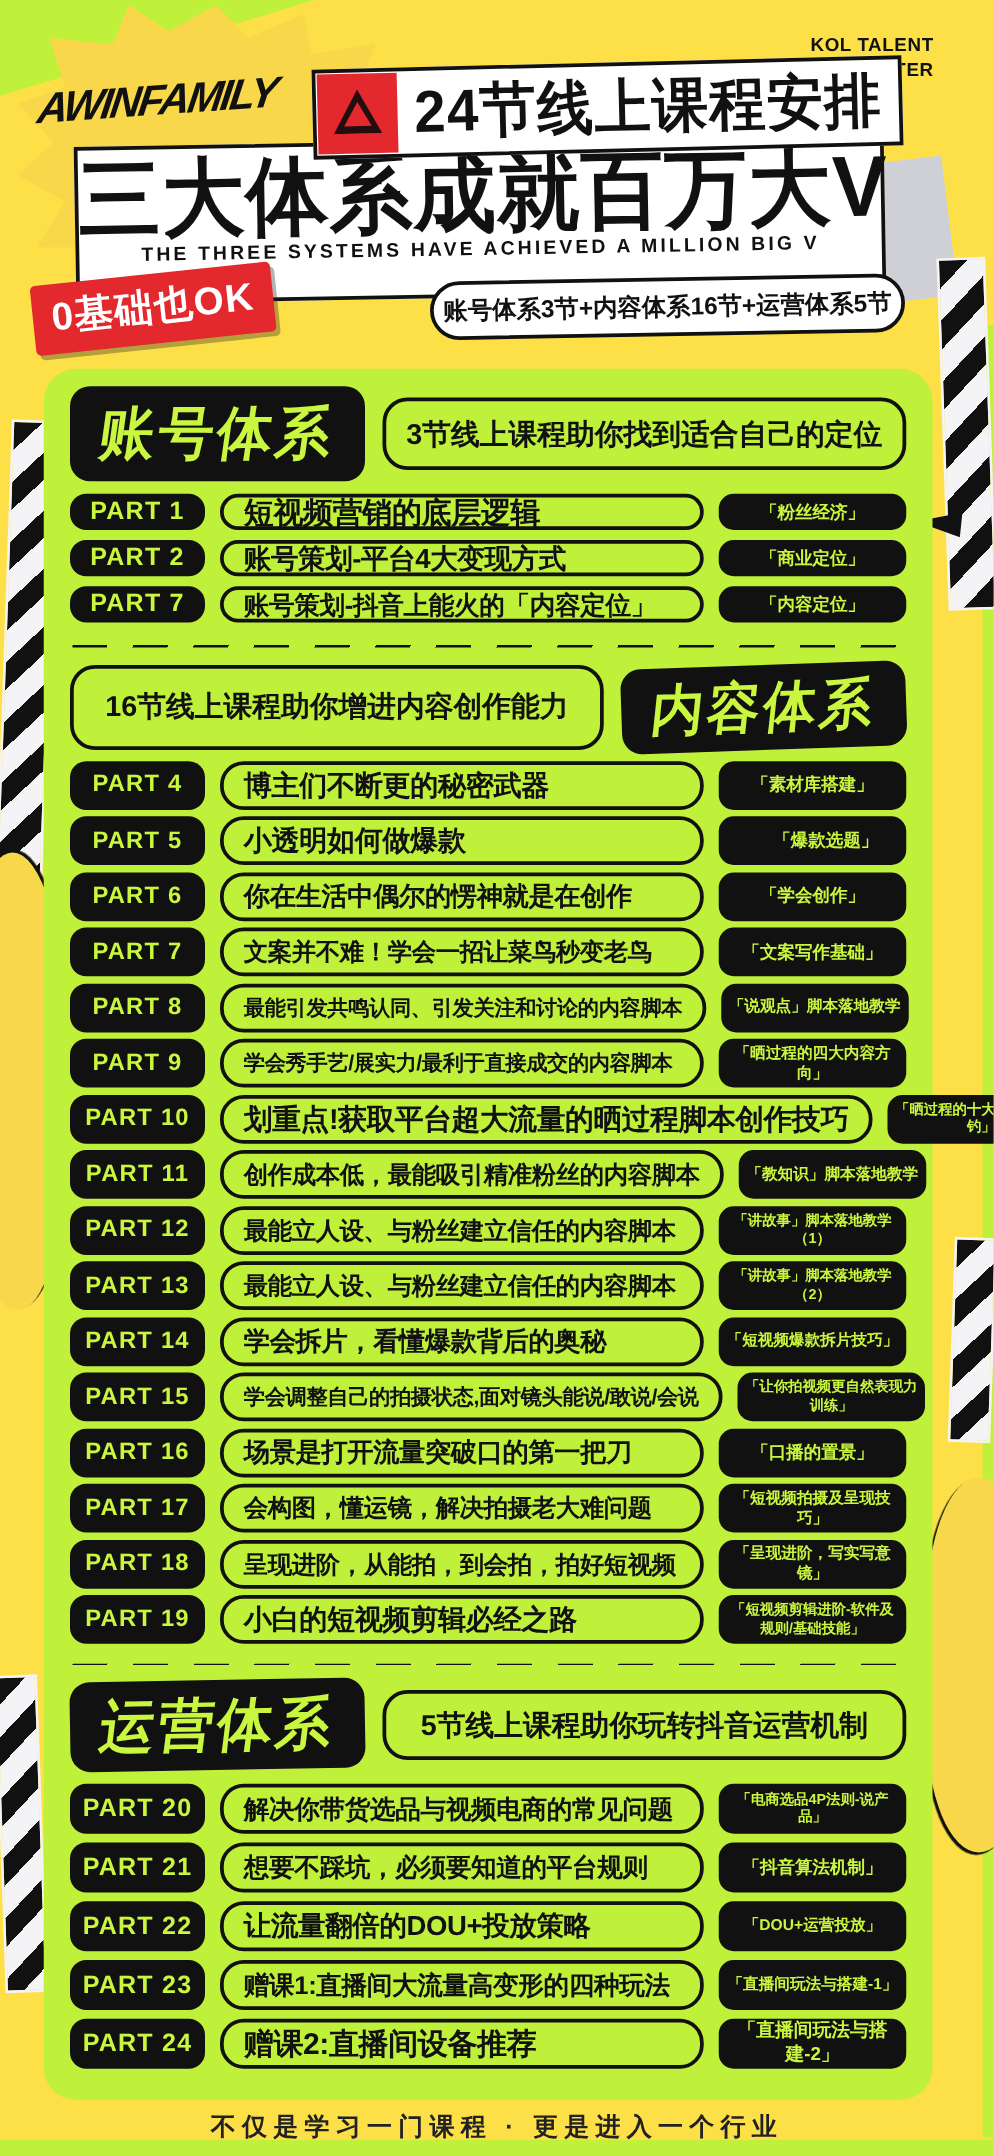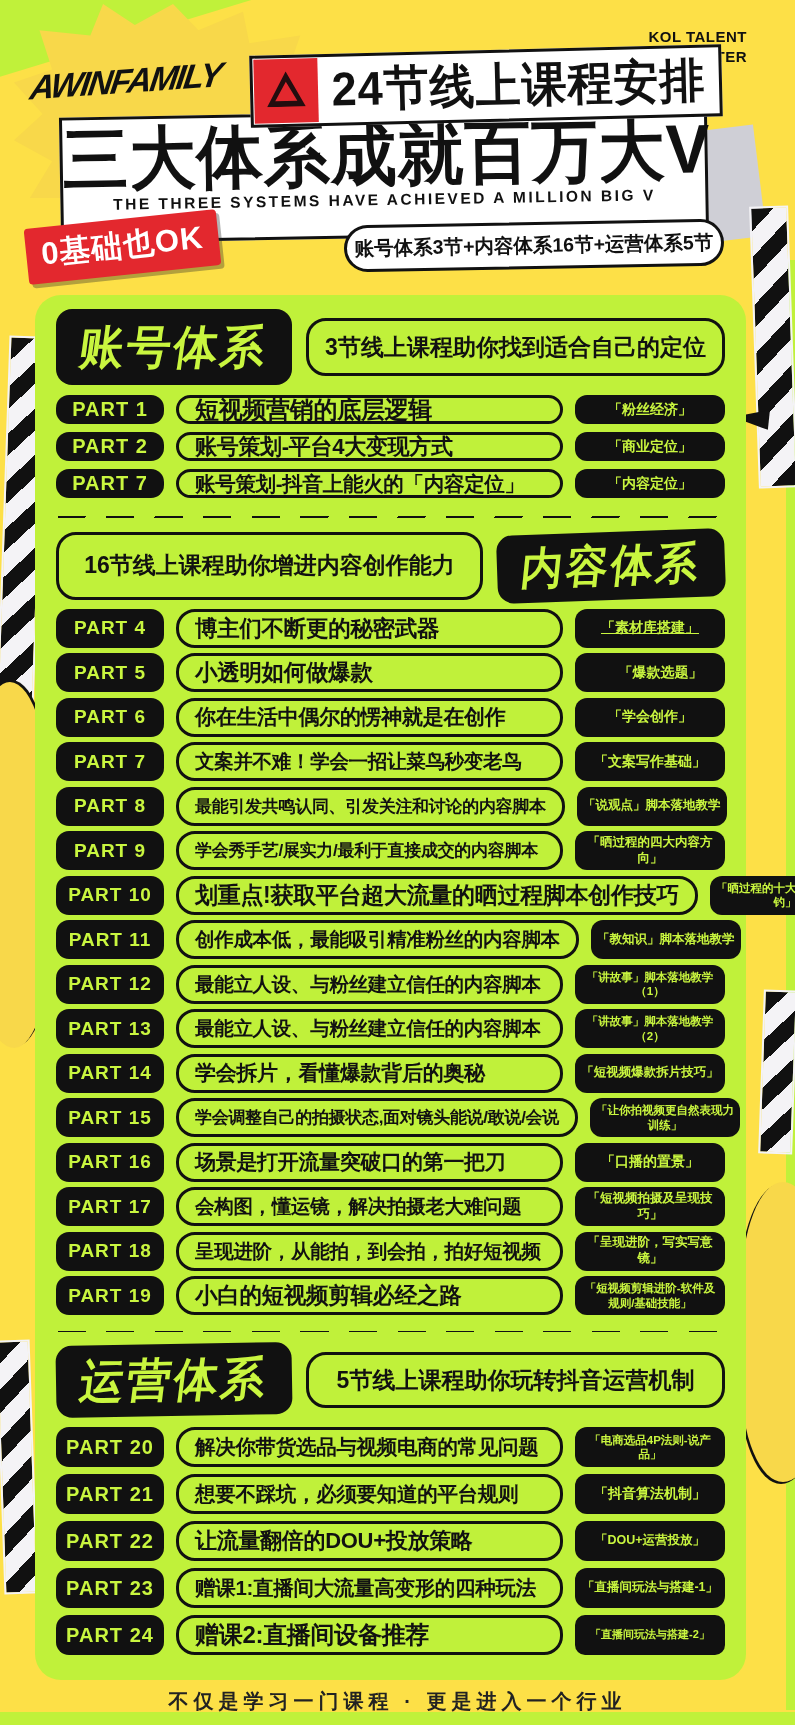--- a/index.html
+++ b/index.html
@@ -177,21 +177,21 @@
     <div class="sec-header hd2">
       <div class="tagline">16节线上课程助你增进内容创作能力</div>
       <div class="sec-title">
         <span class="t">内容体系</span>
       </div>
     </div>
     <div class="rows rows-b">
         <div class="course-row">
           <div class="part-badge">PART 4</div>
           <div class="course-title" style="font-size: 22.5px;">博主们不断更的秘密武器</div>
-          <div class="course-tag" style="font-size: 14px; text-decoration: underline;">「素材库搭建」</div>
+          <div class="course-tag" style="font-size: 14px;">「素材库搭建」</div>
         </div>
         <div class="course-row">
           <div class="part-badge">PART 5</div>
           <div class="course-title" style="font-size: 22.5px;">小透明如何做爆款</div>
           <div class="course-tag" style="font-size: 14px; padding-left: 26px;">「爆款选题」</div>
         </div>
         <div class="course-row">
           <div class="part-badge">PART 6</div>
           <div class="course-title" style="font-size: 21px;">你在生活中偶尔的愣神就是在创作</div>
           <div class="course-tag" style="font-size: 14px;">「学会创作」</div>
@@ -288,21 +288,21 @@
           <div class="course-tag" style="font-size: 12.5px;">「DOU+运营投放」</div>
         </div>
         <div class="course-row">
           <div class="part-badge">PART 23</div>
           <div class="course-title" style="font-size: 20.5px;">赠课1:直播间大流量高变形的四种玩法</div>
           <div class="course-tag" style="font-size: 12.5px;">「直播间玩法与搭建-1」</div>
         </div>
         <div class="course-row">
           <div class="part-badge">PART 24</div>
           <div class="course-title" style="font-size: 24px;">赠课2:直播间设备推荐</div>
-          <div class="course-tag" style="font-size: 11px; border-radius: 10px;">「直播间玩法与搭建-2」</div>
+          <div class="course-tag" style="font-size: 15px;">「直播间玩法与搭建-2」</div>
         </div>
       </div>
 
   </div>
 
   <div class="footer">不仅是学习一门课程 · 更是进入一个行业</div>
   <div class="bottom-bar"></div>
 
 </div>
 

